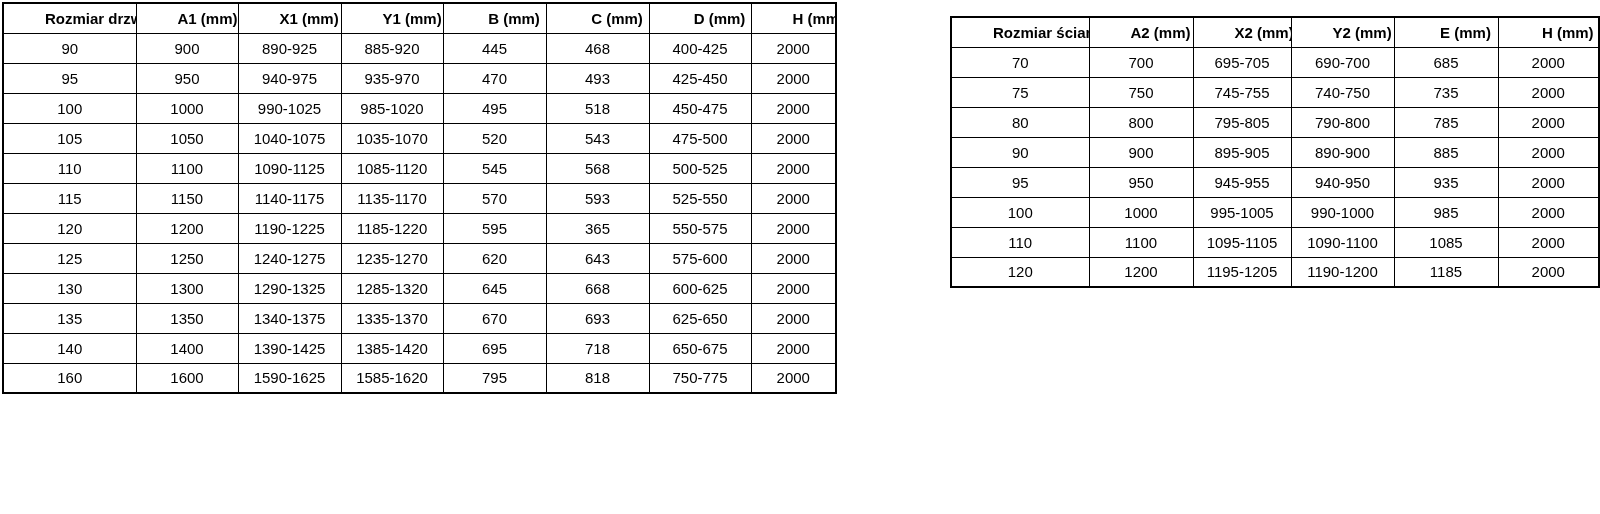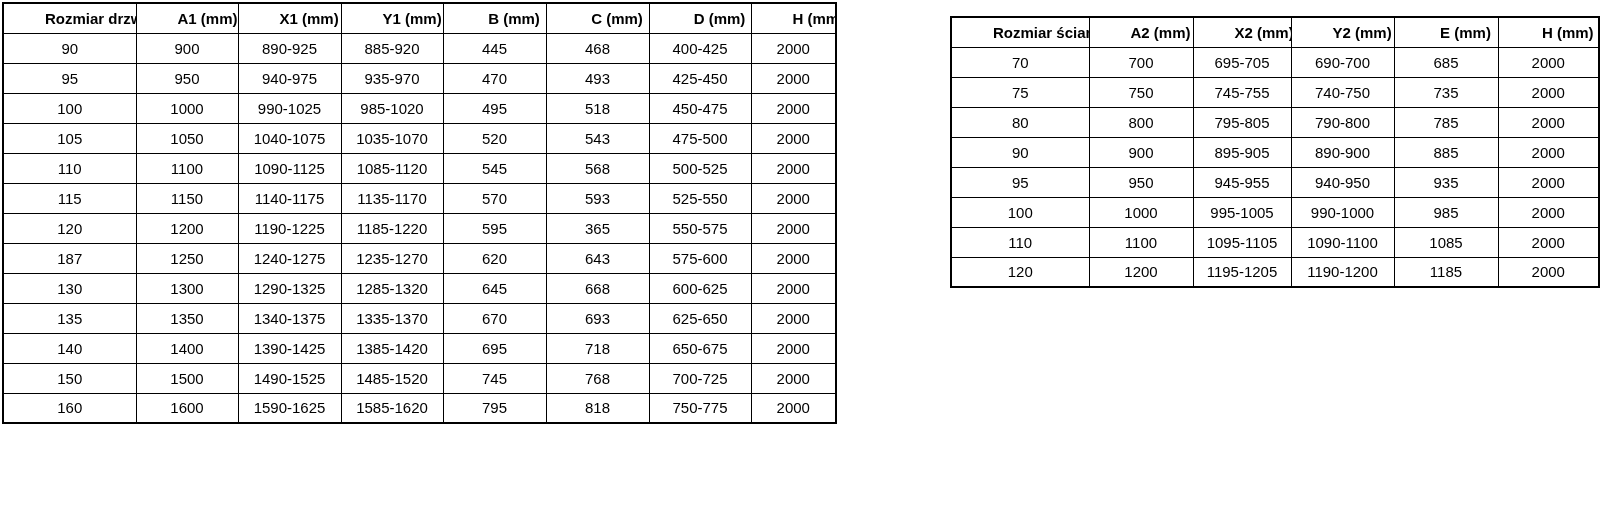--- a/index.html
+++ b/index.html
@@ -157,21 +157,21 @@
           <td>120</td>
           <td>1200</td>
           <td>1190-1225</td>
           <td>1185-1220</td>
           <td>595</td>
           <td>365</td>
           <td>550-575</td>
           <td>2000</td>
         </tr>
         <tr>
-          <td>187</td>
+          <td>125</td>
           <td>1250</td>
           <td>1240-1275</td>
           <td>1235-1270</td>
           <td>620</td>
           <td>643</td>
           <td>575-600</td>
           <td>2000</td>
         </tr>
         <tr>
           <td>130</td>
@@ -194,30 +194,20 @@
           <td>2000</td>
         </tr>
         <tr>
           <td>140</td>
           <td>1400</td>
           <td>1390-1425</td>
           <td>1385-1420</td>
           <td>695</td>
           <td>718</td>
           <td>650-675</td>
-          <td>2000</td>
-        </tr>
-        <tr>
-          <td>150</td>
-          <td>1500</td>
-          <td>1490-1525</td>
-          <td>1485-1520</td>
-          <td>745</td>
-          <td>768</td>
-          <td>700-725</td>
           <td>2000</td>
         </tr>
         <tr>
           <td>160</td>
           <td>1600</td>
           <td>1590-1625</td>
           <td>1585-1620</td>
           <td>795</td>
           <td>818</td>
           <td>750-775</td>

